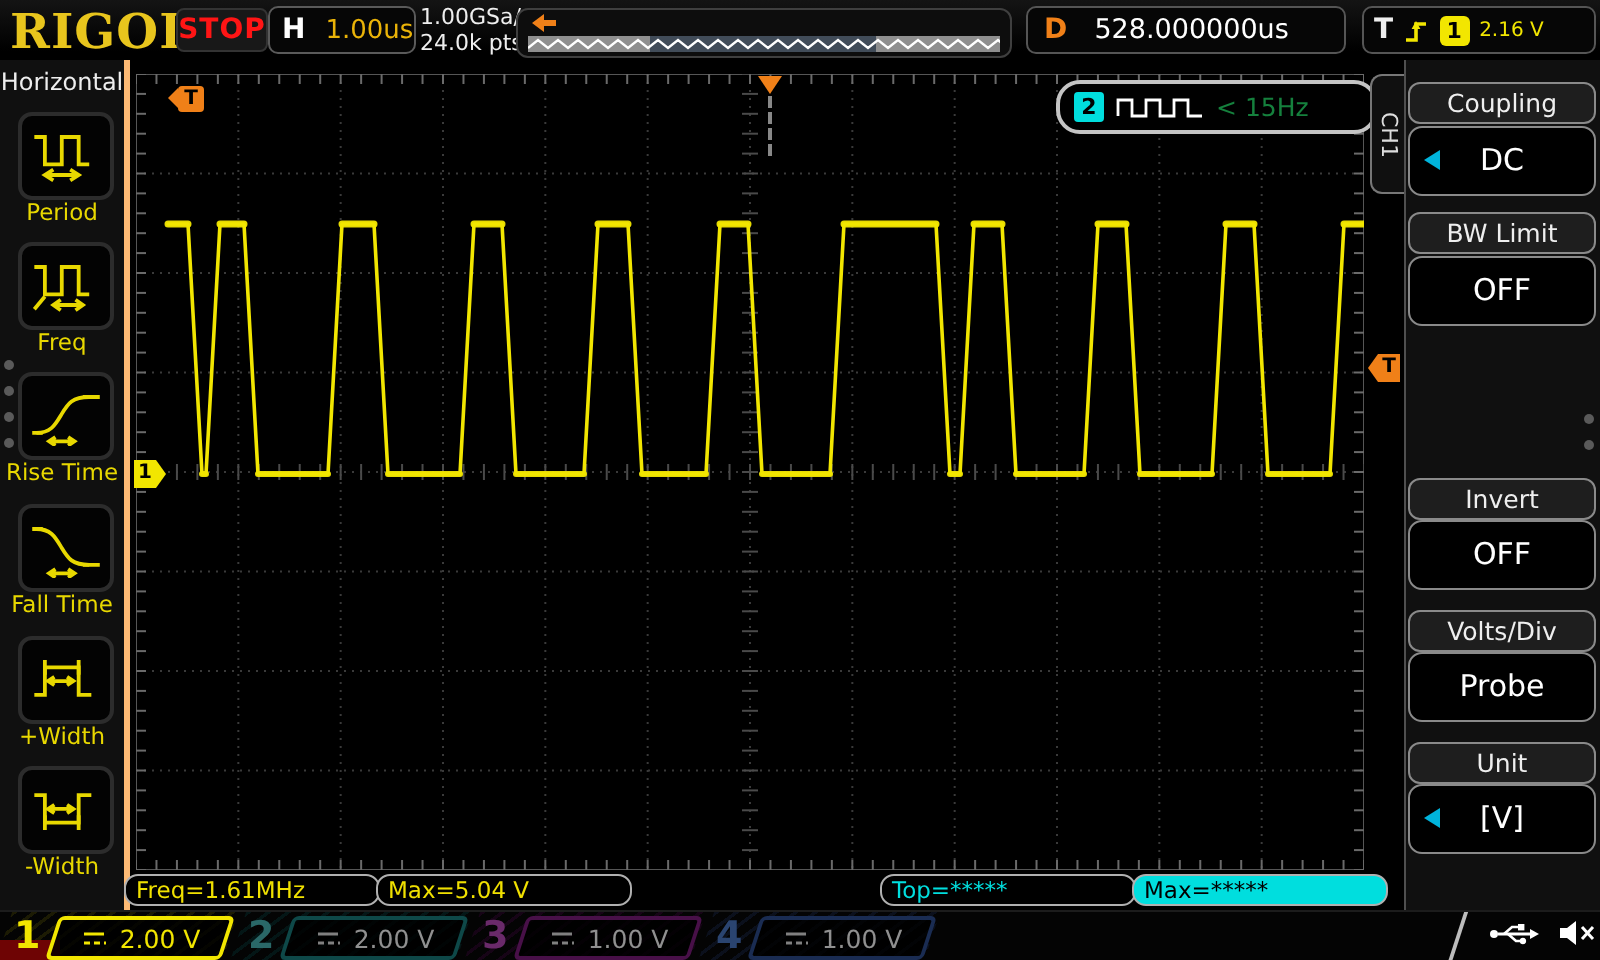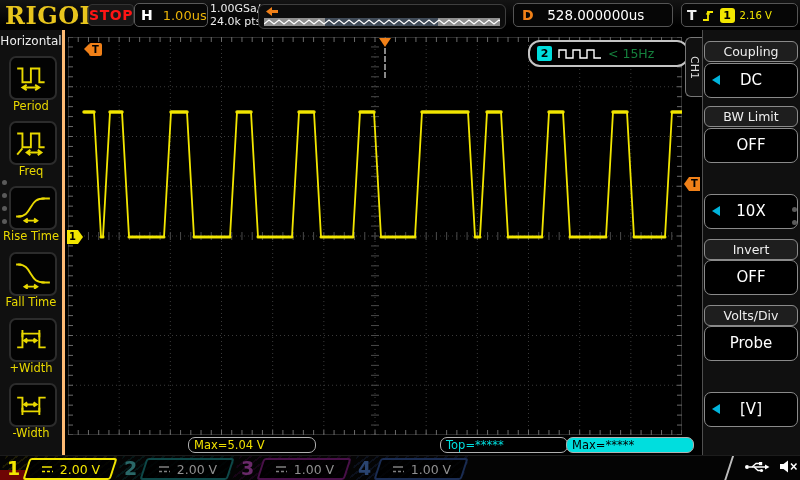--- a/index.html
+++ b/index.html
@@ -554,43 +554,41 @@
   <div class="rm-value" style="top:63px">
     <span class="rm-arrow"></span>
     <span>DC</span>
   </div>
 
   <div class="rm-label" style="top:106px">BW Limit</div>
   <div class="rm-value" style="top:128px">
     <span>OFF</span>
   </div>
 
-  <div class="rm-value" style="top:194px">
-    <span class="rm-arrow"></span>
-    <span>10X</span>
-  </div>
 
   <div class="rm-label" style="top:239px">Invert</div>
   <div class="rm-value" style="top:260px">
     <span>OFF</span>
   </div>
 
   <div class="rm-label" style="top:305px">Volts/Div</div>
   <div class="rm-value" style="top:326px">
     <span>Probe</span>
   </div>
 
+  <div class="rm-label" style="top:371px">Unit</div>
   <div class="rm-value" style="top:392px">
     <span class="rm-arrow"></span>
     <span>[V]</span>
   </div>
 
   <div class="pagedot" style="left:792px;top:207px"></div>
   <div class="pagedot" style="left:792px;top:220px"></div>
 
+  <div class="meas" style="left:62px">Freq=1.61MHz</div>
   <div class="meas" style="left:188px">Max=5.04 V</div>
   <div class="meas meas-cyan" style="left:440px">Top=*****</div>
   <div class="meas meas-selected" style="left:566px">Max=*****</div>
 
   <div class="chanbar">
     <div class="ch-slot" style="left:2px;background:repeating-linear-gradient(135deg,rgba(242,230,0,.10) 0 2px,transparent 2px 7px)"></div>
     <div class="ch-slot" style="left:119px;background:repeating-linear-gradient(135deg,rgba(0,180,180,.10) 0 2px,transparent 2px 7px)"></div>
     <div class="ch-slot" style="left:236px;background:repeating-linear-gradient(135deg,rgba(180,0,180,.10) 0 2px,transparent 2px 7px)"></div>
     <div class="ch-slot" style="left:353px;background:repeating-linear-gradient(135deg,rgba(60,100,200,.12) 0 2px,transparent 2px 7px)"></div>
 

